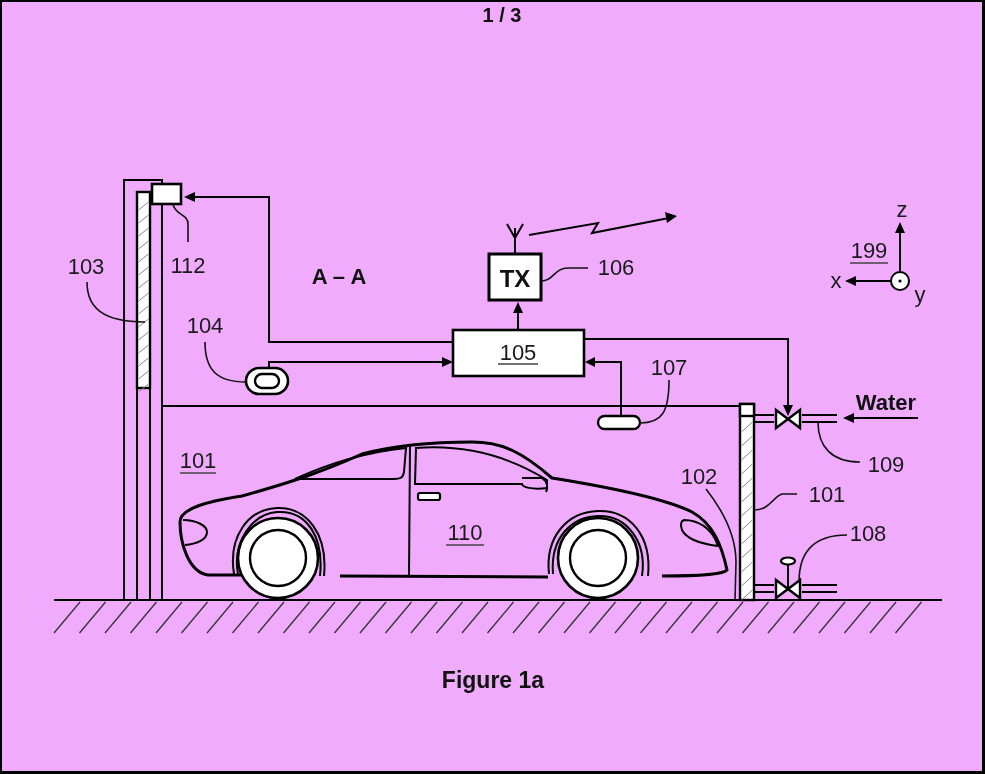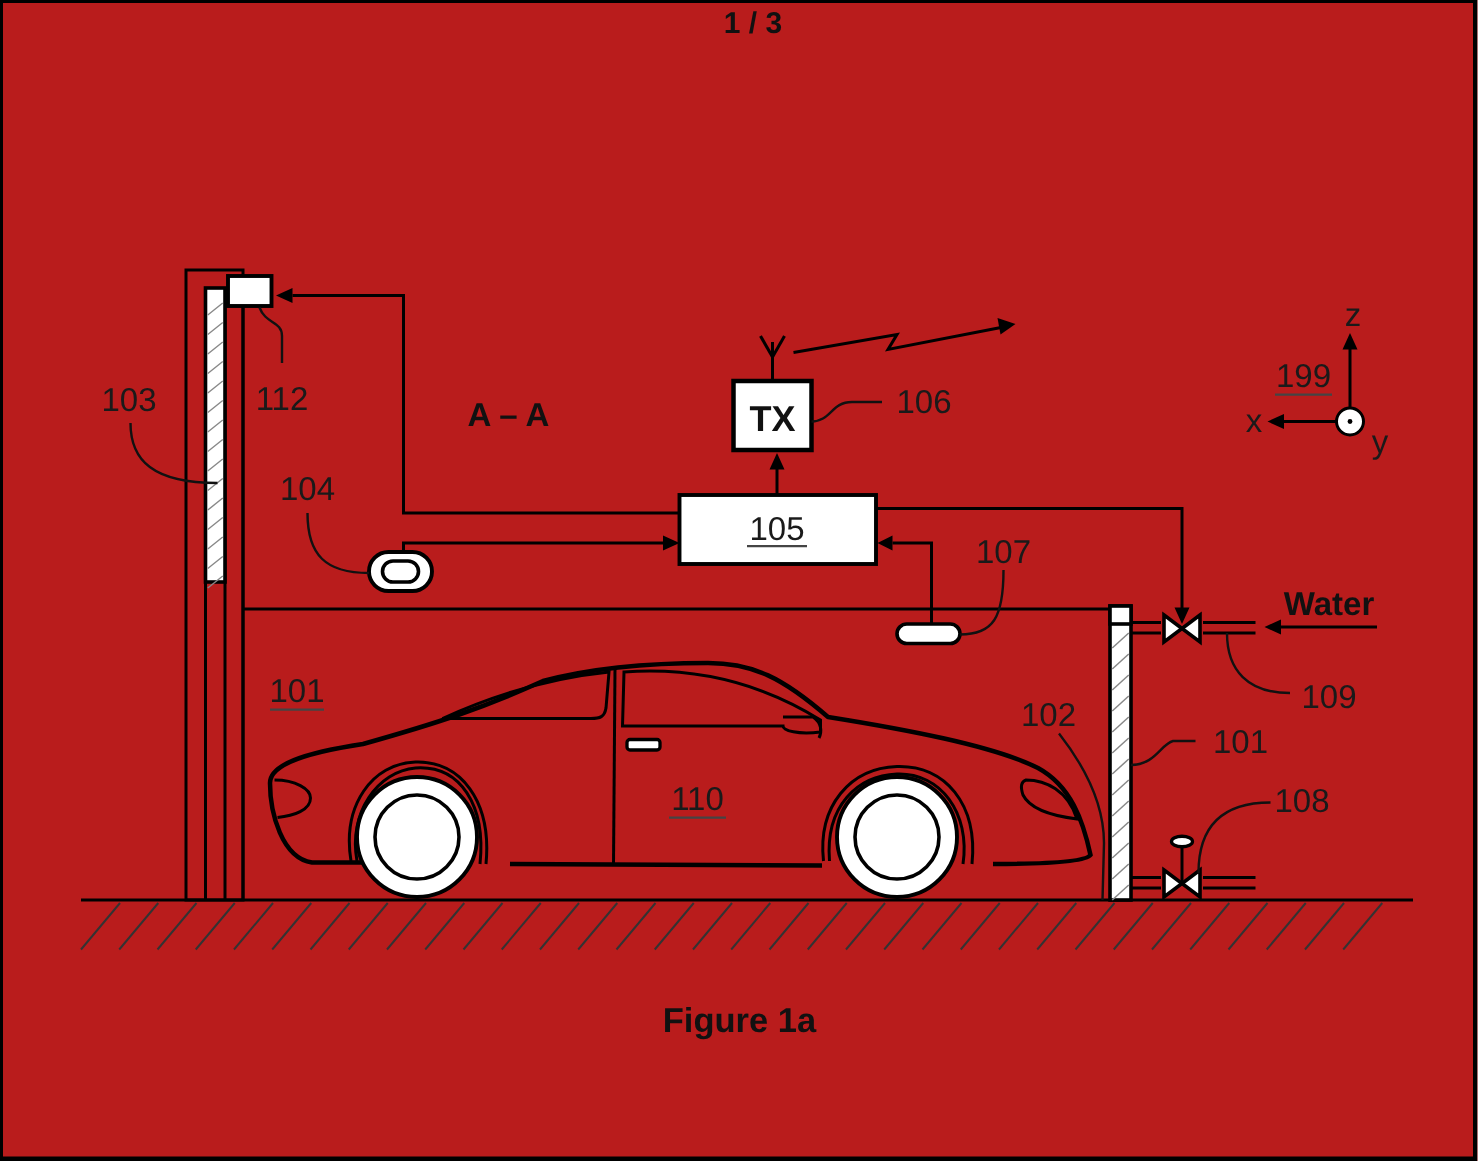--- a/index.html
+++ b/index.html
@@ -1,21 +1,21 @@
 <!DOCTYPE html>
 <html><head>
 <meta charset="utf-8">
 <style>
   html, body { margin: 0; padding: 0; background: #ffffff; }
   body { width: 985px; height: 774px; position: relative; overflow: hidden; }
   #page {
     position: absolute; left: 0; top: 0; width: 981px; height: 770px;
     border-left: 2px solid #000; border-top: 2px solid #000;
     border-right: 3px solid #000; border-bottom: 3px solid #000;
-    box-sizing: border-box; width: 985px; height: 774px; background: #b91c1c;
+    box-sizing: border-box; width: 985px; height: 774px; background: #f0abfc;
   }
   svg { position: absolute; left: 0; top: 0; }
   .lbl { font-family: "Liberation Sans", sans-serif; font-size: 22px; fill: #1a1a1a; }
   .lbl-bold { font-family: "Liberation Sans", sans-serif; font-weight: bold; fill: #111; }
   .ln { stroke: #000; fill: none; stroke-width: 2; }
   .ln-thick { stroke: #000; fill: none; stroke-width: 3; }
   .ln-thin { stroke: #111; fill: none; stroke-width: 1.6; }
 </style>
 </head>
 <body>

